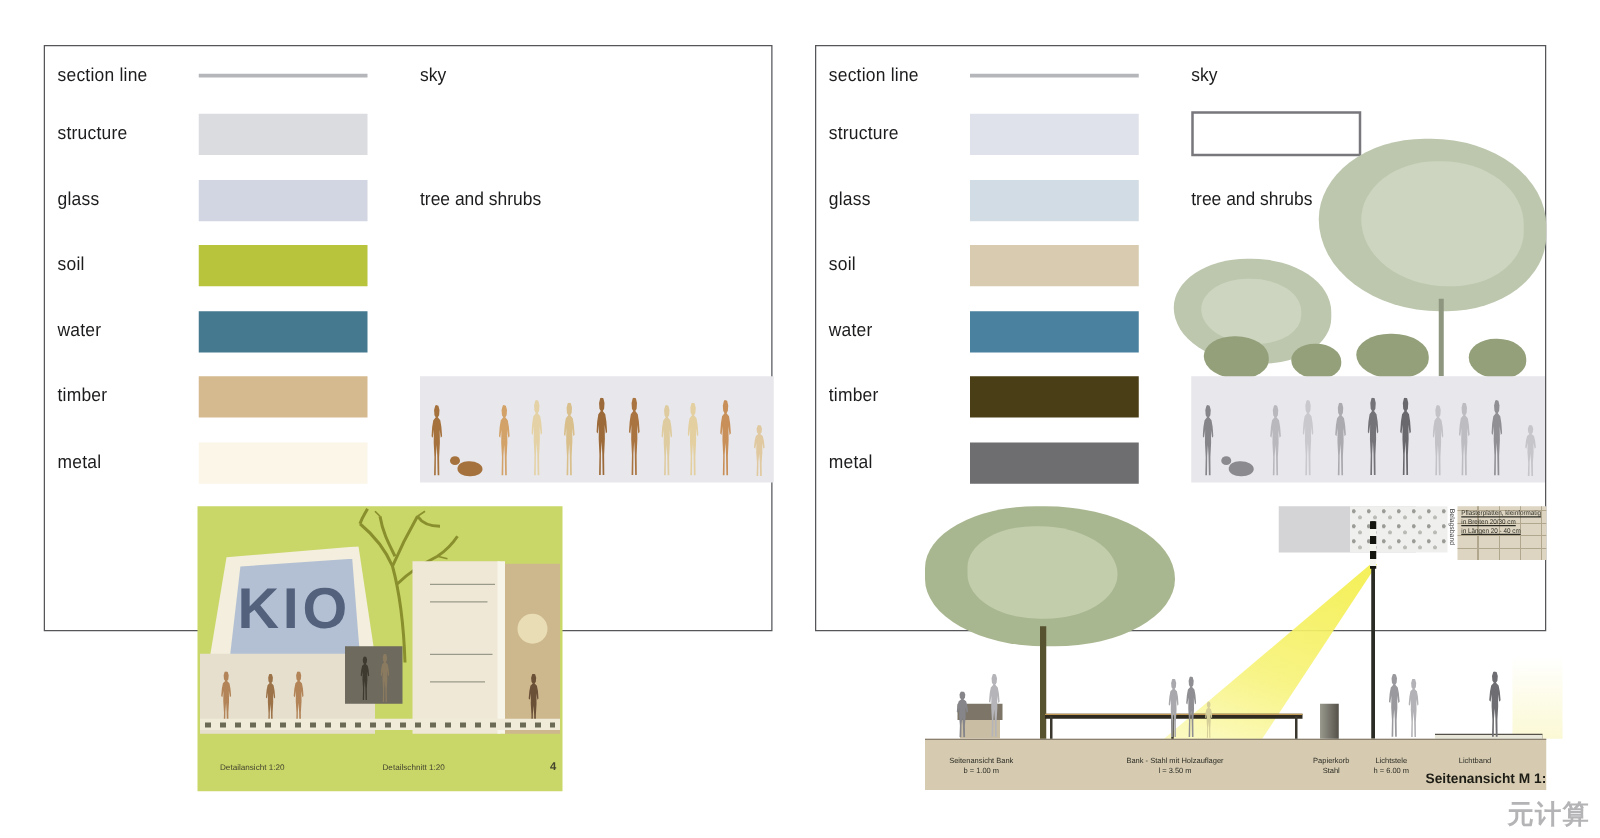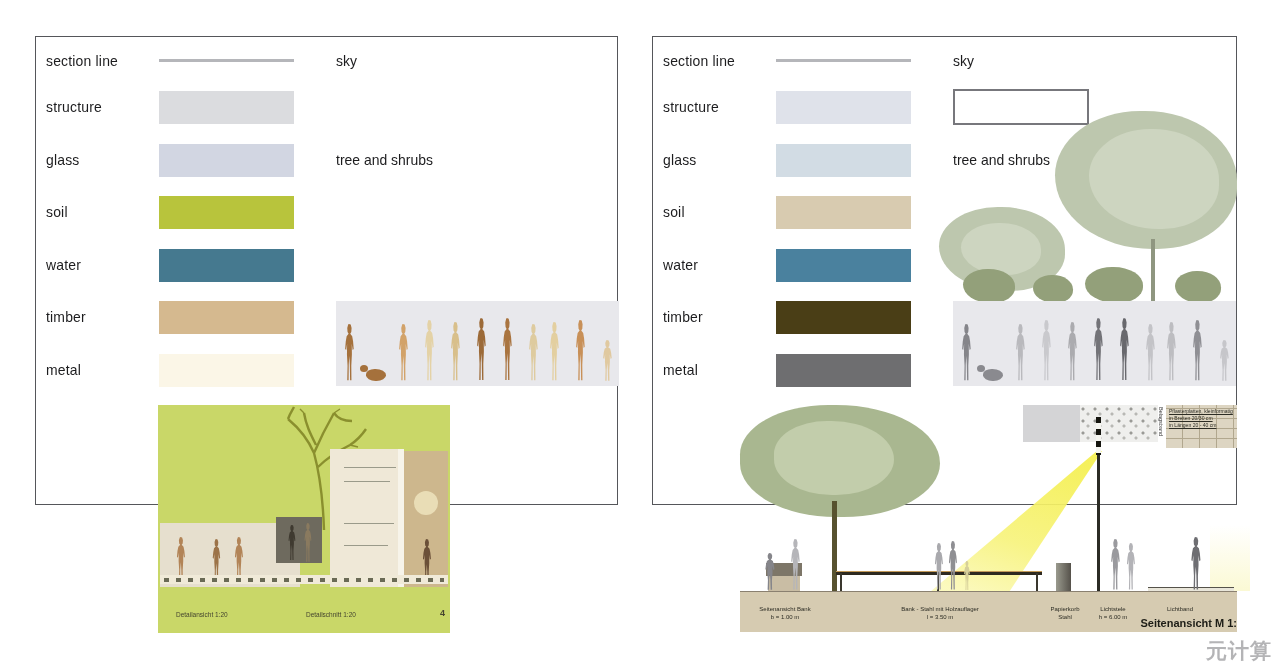--- a/index.html
+++ b/index.html
@@ -208,20 +208,23 @@
         <div class="person" style="left: 164px; width: 15px; height: 64px; bottom: 4px; background: rgb(104, 104, 109);"></div>
         <div class="person" style="left: 190px; width: 15px; height: 58px; bottom: 4px; background: rgb(195, 195, 199);"></div>
         <div class="person" style="left: 211px; width: 15px; height: 60px; bottom: 4px; background: rgb(189, 189, 193);"></div>
         <div class="person" style="left: 237px; width: 15px; height: 62px; bottom: 4px; background: rgb(143, 143, 148);"></div>
         <div class="person" style="left: 264px; width: 15px; height: 42px; bottom: 4px; background: rgb(198, 198, 202);"></div>
         <div class="dog" style="left: 30px; bottom: 5px; width: 20px; height: 12px; background: rgb(138, 138, 143);"></div>
       </div>
   </section>
 
   <div id="illus-left">
+    <div class="facade">
+      <div class="glass">KIO</div>
+    </div>
     <svg class="treelines" style="left:122px;top:0;" width="90" height="125" viewBox="0 0 90 125">
       <path d="M44 125 C43 95 40 70 34 48 M34 48 C28 34 20 24 8 14 M34 48 C40 34 46 22 54 8
                M38 62 C48 52 58 46 70 40 M70 40 C76 36 82 30 86 24 M36 40 C30 28 26 20 24 8
                M54 8 C58 14 64 16 72 16 M8 14 C10 8 12 6 14 2" stroke="#8a8f2e" stroke-width="2.4" fill="none"></path>
       <path d="M54 8 l6 -4 M70 40 l8 2 M24 8 l-4 -4" stroke="#8a8f2e" stroke-width="1.4" fill="none"></path>
     </svg>
     <div class="interior"></div>
     <div class="person" style="left:16px;top:132px;width:14px;height:46px;background:#b28457;"></div>
     <div class="person" style="left:52px;top:134px;width:13px;height:44px;background:#9c7348;"></div>
     <div class="person" style="left:74px;top:132px;width:14px;height:46px;background:#b28457;"></div>

